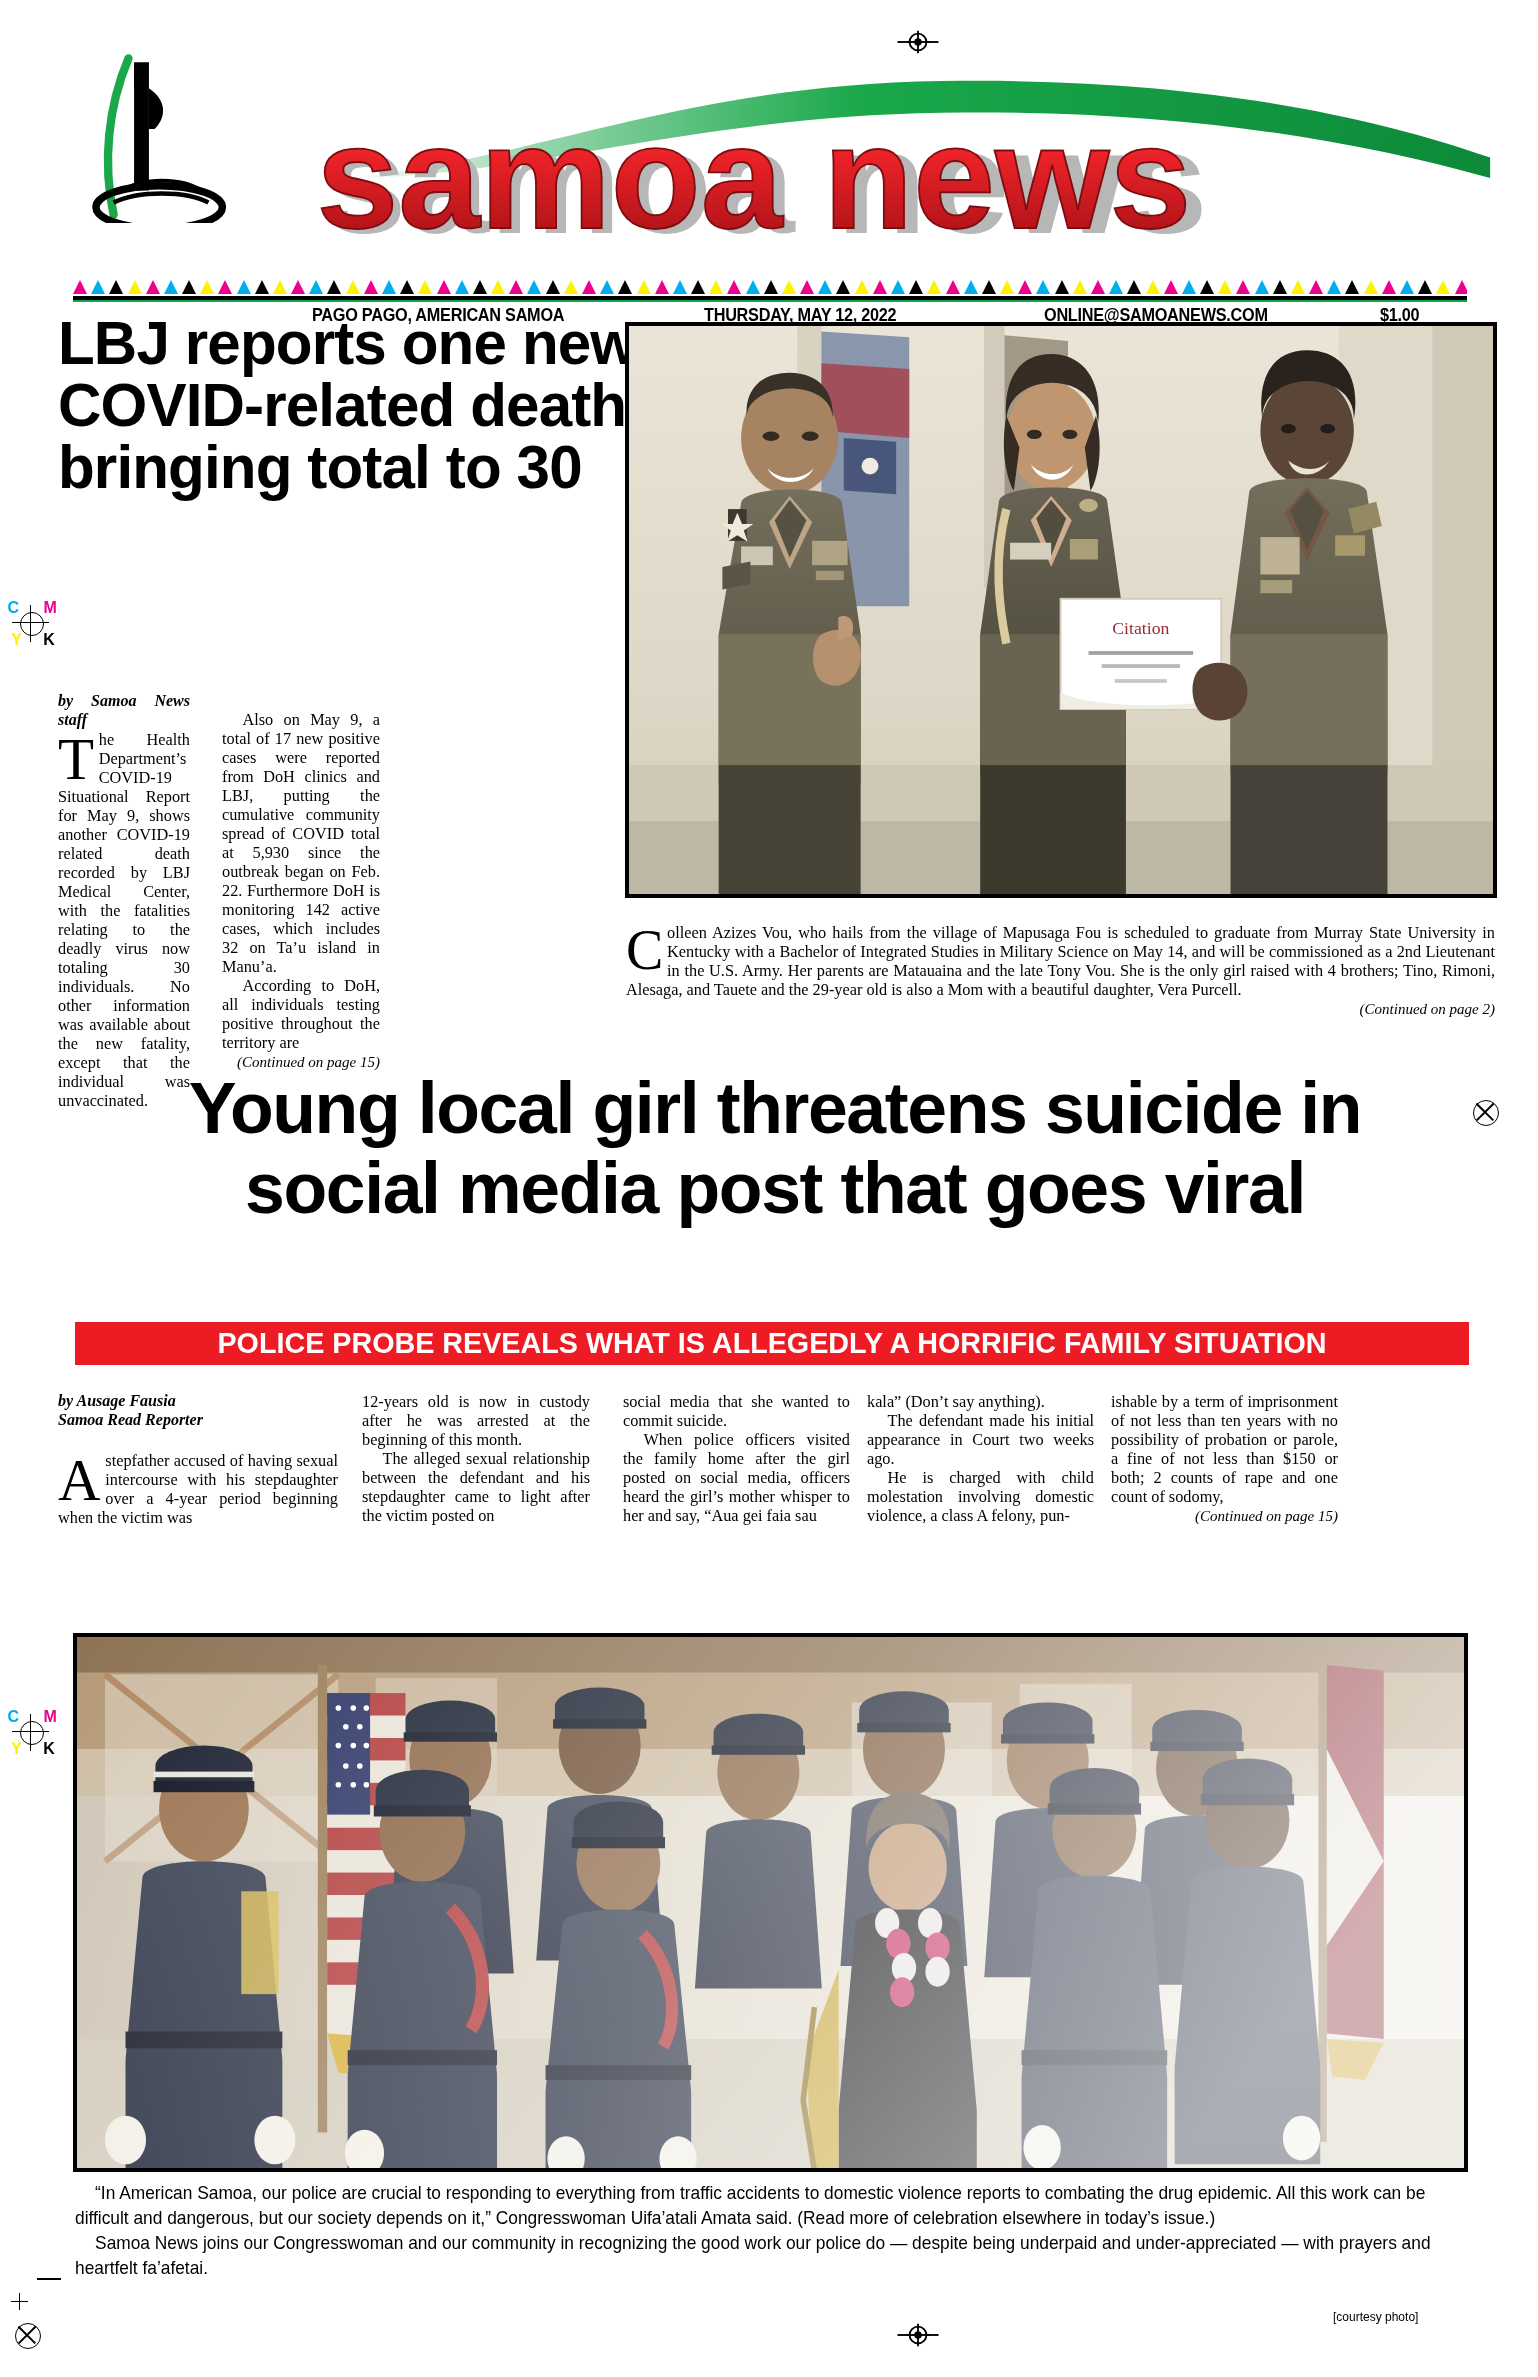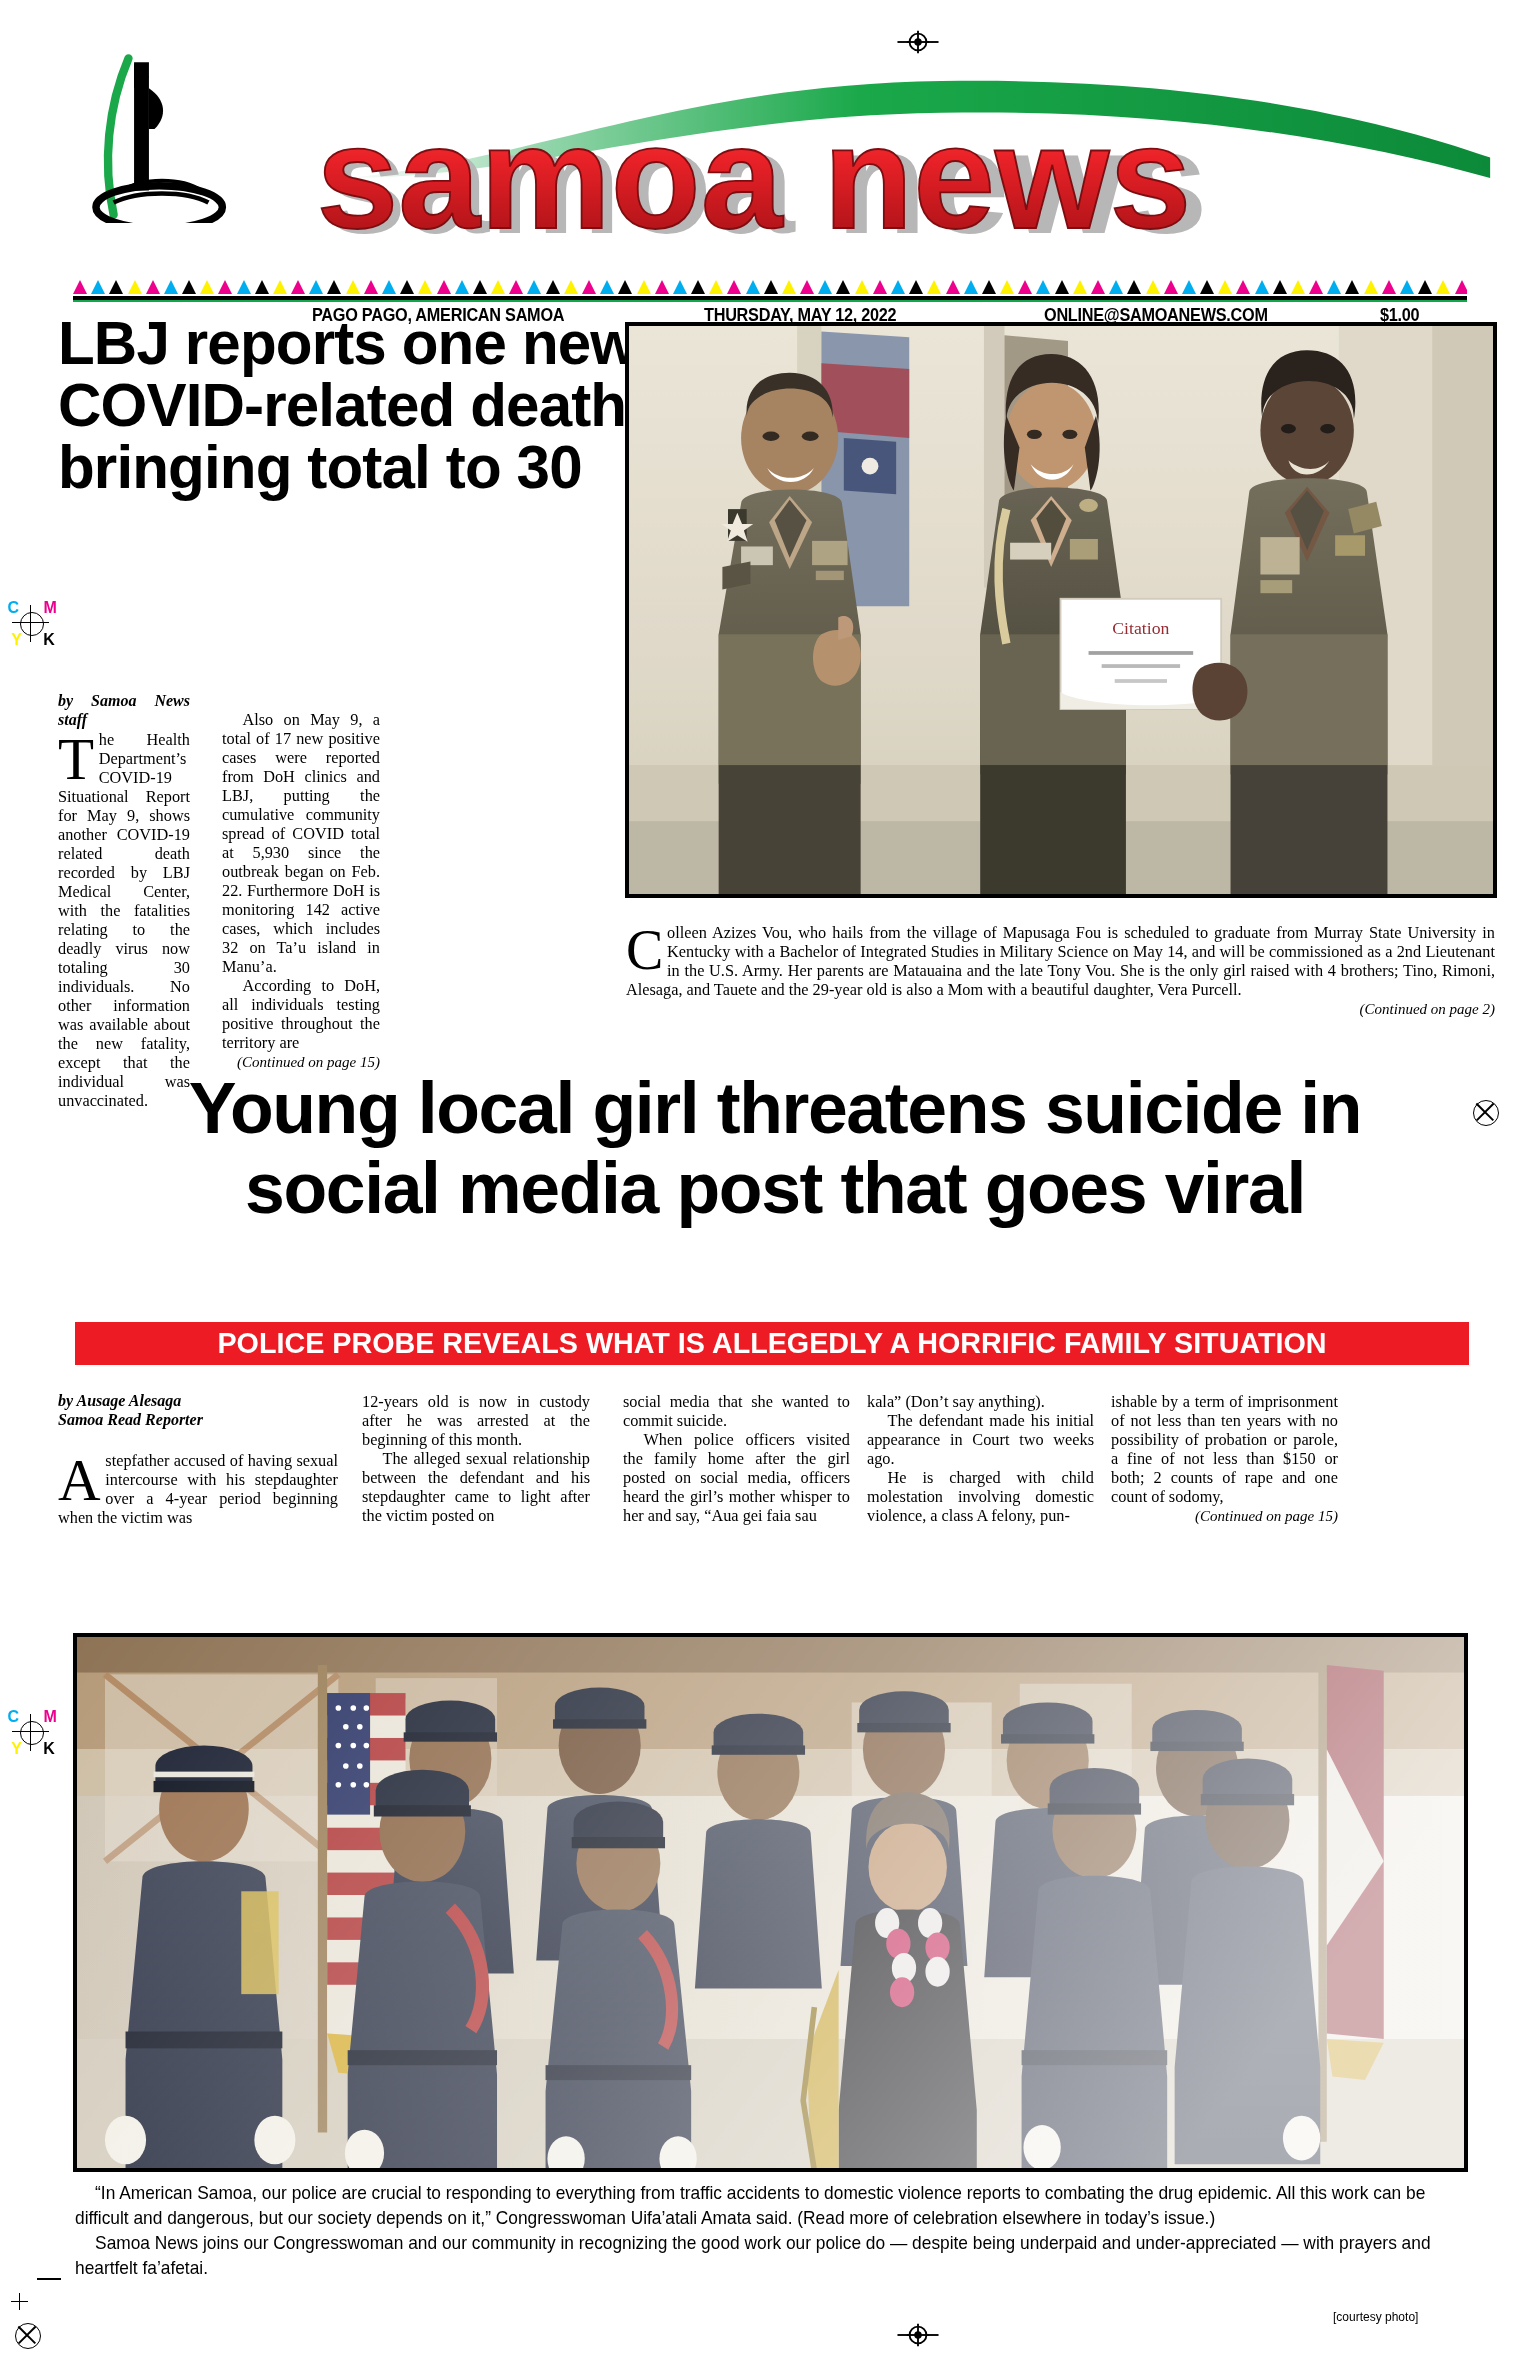--- a/index.html
+++ b/index.html
@@ -400,21 +400,21 @@
 
   <div class="hdl2">
     <div class="ln">Young local girl threatens suicide in</div>
     <div class="ln">social media post that goes viral</div>
   </div>
   <div class="redband">
     <div class="rl">POLICE PROBE REVEALS WHAT IS ALLEGEDLY A HORRIFIC FAMILY SITUATION</div>
   </div>
 
   <div class="col s2c1">
-    <div class="byline">by Ausage Alesaga</div>
+    <div class="byline">by Ausage Fausia</div>
     <div class="byline">Samoa Read Reporter</div>
   </div>
   <div class="col s2c2" style="top:1451px;left:58px;width:280px;">
     <span class="dropcap">A</span><span>stepfather accused of having sexual intercourse with his stepdaughter over a 4-year period beginning when the victim was</span>
   </div>
   <div class="col s2c3" style="left:362px;top:1392px;width:228px;">
     <div>12-years old is now in custody after he was arrested at the beginning of this month.</div>
     <div style="text-indent:20.5px;">The alleged sexual relationship between the defendant and his stepdaughter came to light after the victim posted on</div>
   </div>
   <div class="col" style="left:623px;top:1392px;width:227px;">

